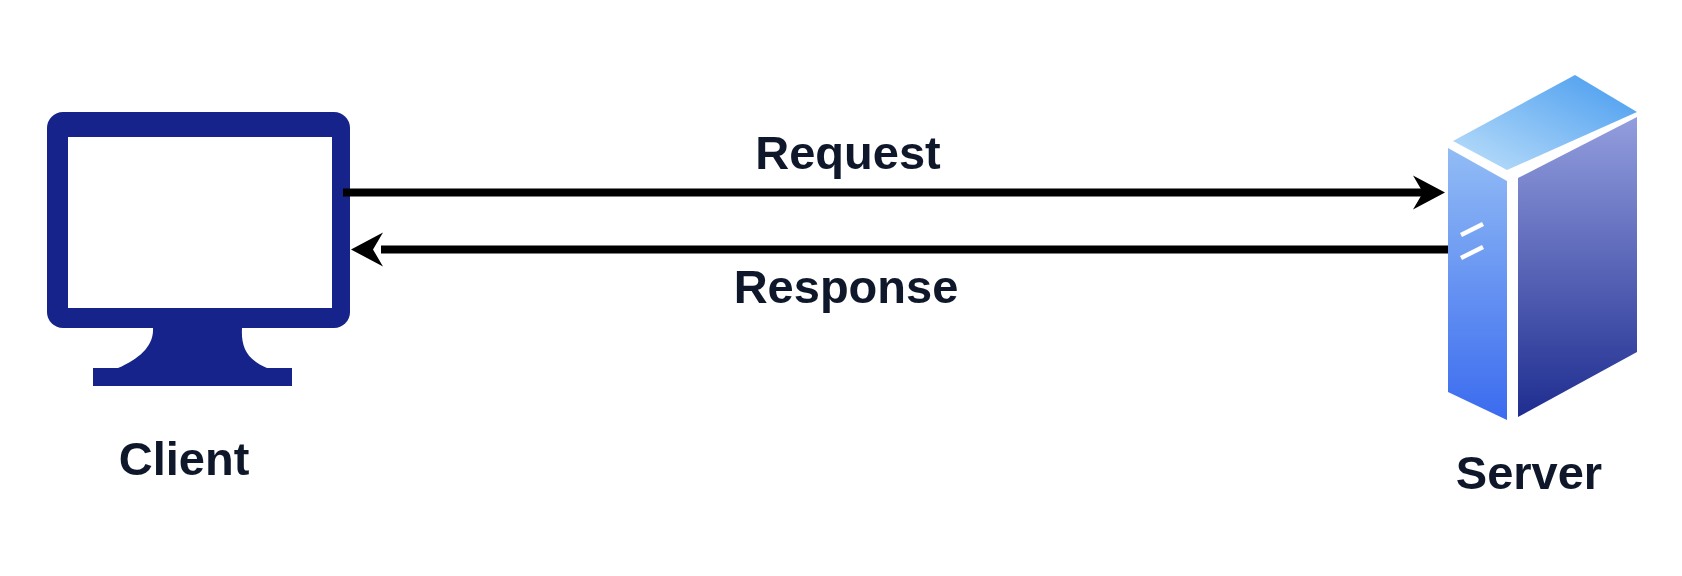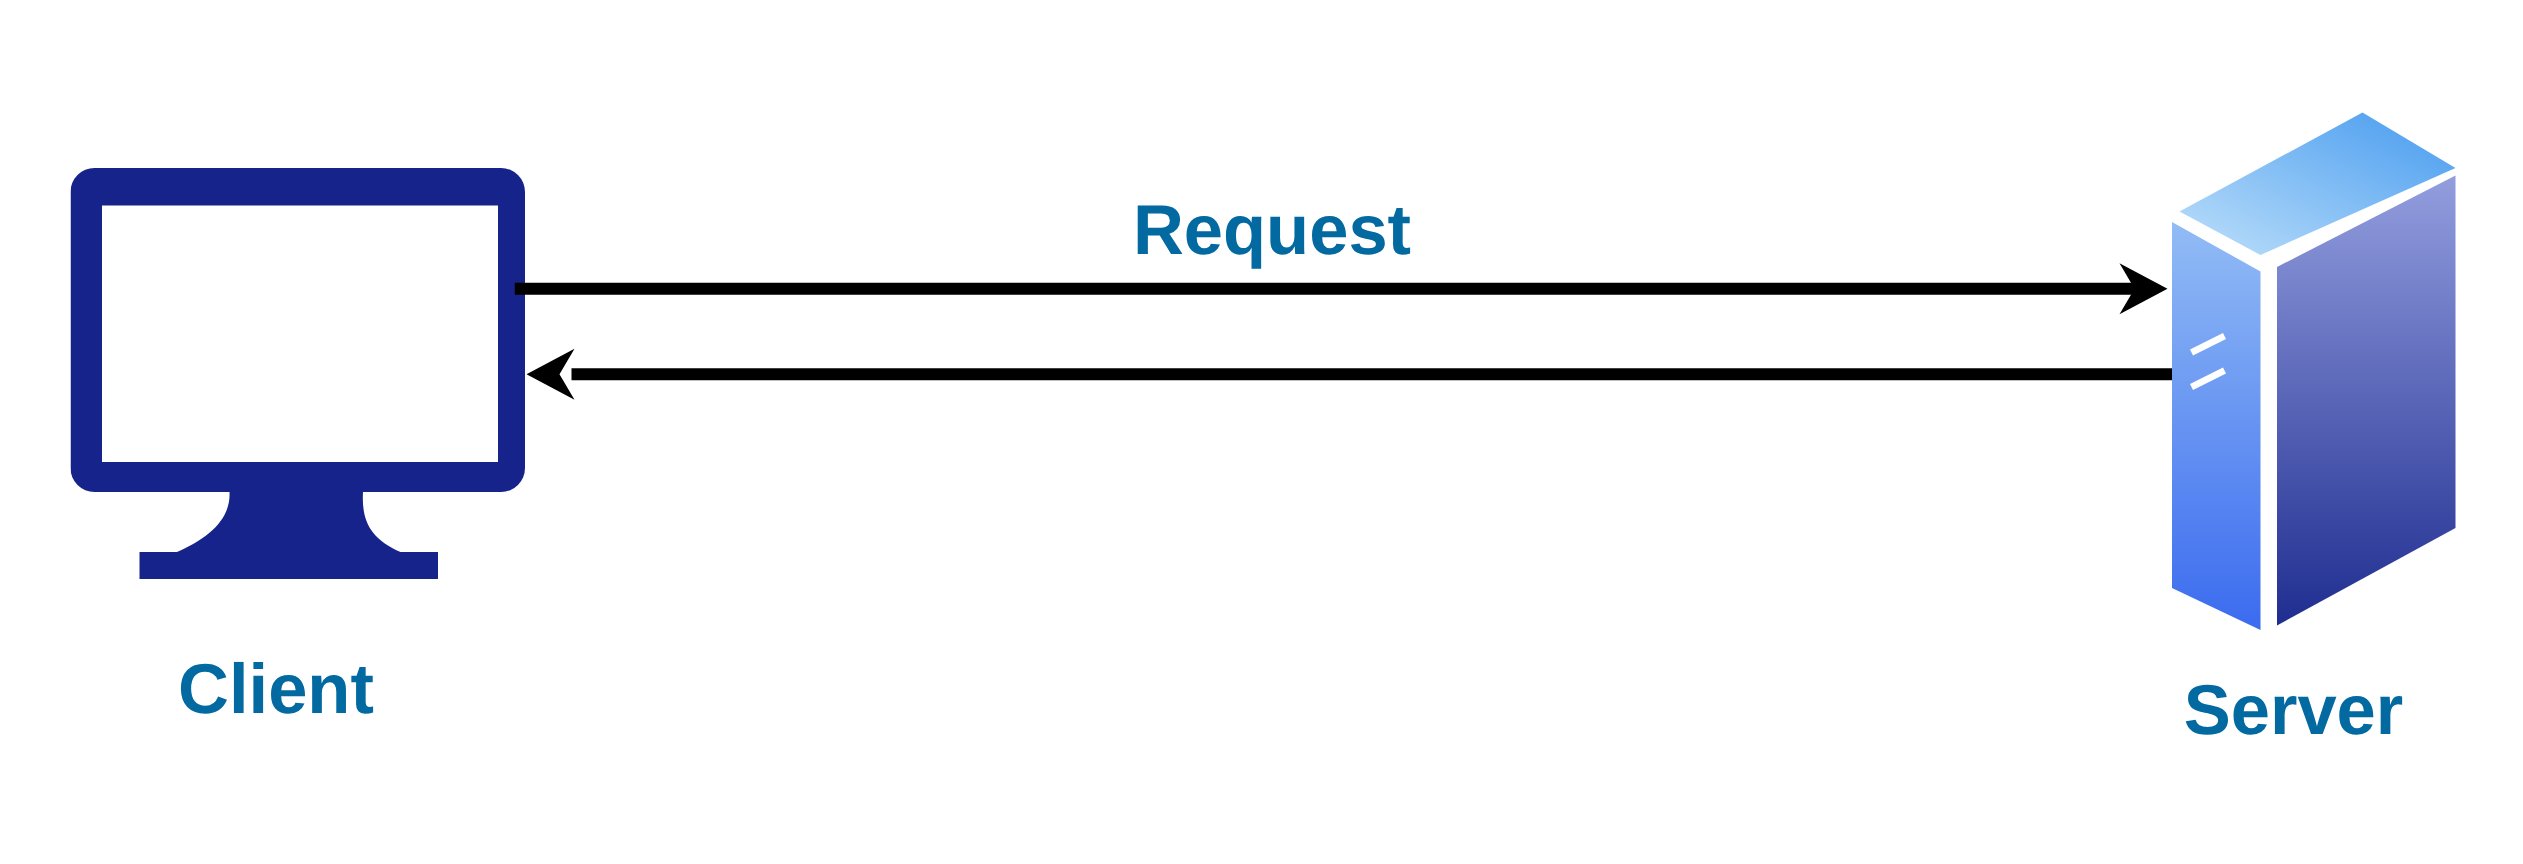--- a/index.html
+++ b/index.html
@@ -19,21 +19,21 @@
     position: absolute;
     display: block;
   }
   .label {
     position: absolute;
     width: 400px;
     text-align: center;
     font-weight: 700;
     font-size: 47px;
     line-height: 60px;
-    color: #0369a1;
+    color: #0f172a;
     letter-spacing: 0px;
     white-space: nowrap;
   }
 </style>
 </head>
 <body>
 
 <div class="canvas">
 
   <svg class="icon-svg" style="left:47px; top:112px; width:303px; height:274px" viewBox="0 0 303 274" xmlns="http://www.w3.org/2000/svg">
@@ -68,17 +68,18 @@
     <line x1="0" y1="21.5" x2="1085" y2="21.5" stroke-width="8" stroke="#000000"></line>
     <polygon points="1102,21.5 1070,4.5 1080,21.5 1070,38.5" fill="#000000"></polygon>
   </svg>
 
   <svg class="arrow-svg" style="left:351px; top:228px; width:1097px; height:43px" viewBox="0 0 1097 43" xmlns="http://www.w3.org/2000/svg">
     <line x1="1097" y1="21.5" x2="30" y2="21.5" stroke-width="8" stroke="#000000"></line>
     <polygon points="0,21.5 32,4.5 22,21.5 32,38.5" fill="#000000"></polygon>
   </svg>
 
   <div class="label" style="left:648px; top:123px">Request</div>
+  <div class="label" style="left:646px; top:257px">Response</div>
 
   <div class="label" style="left:-16px; top:429px">Client</div>
   <div class="label" style="left:1329px; top:443px">Server</div>
 
 </div>
 
 </body></html>

